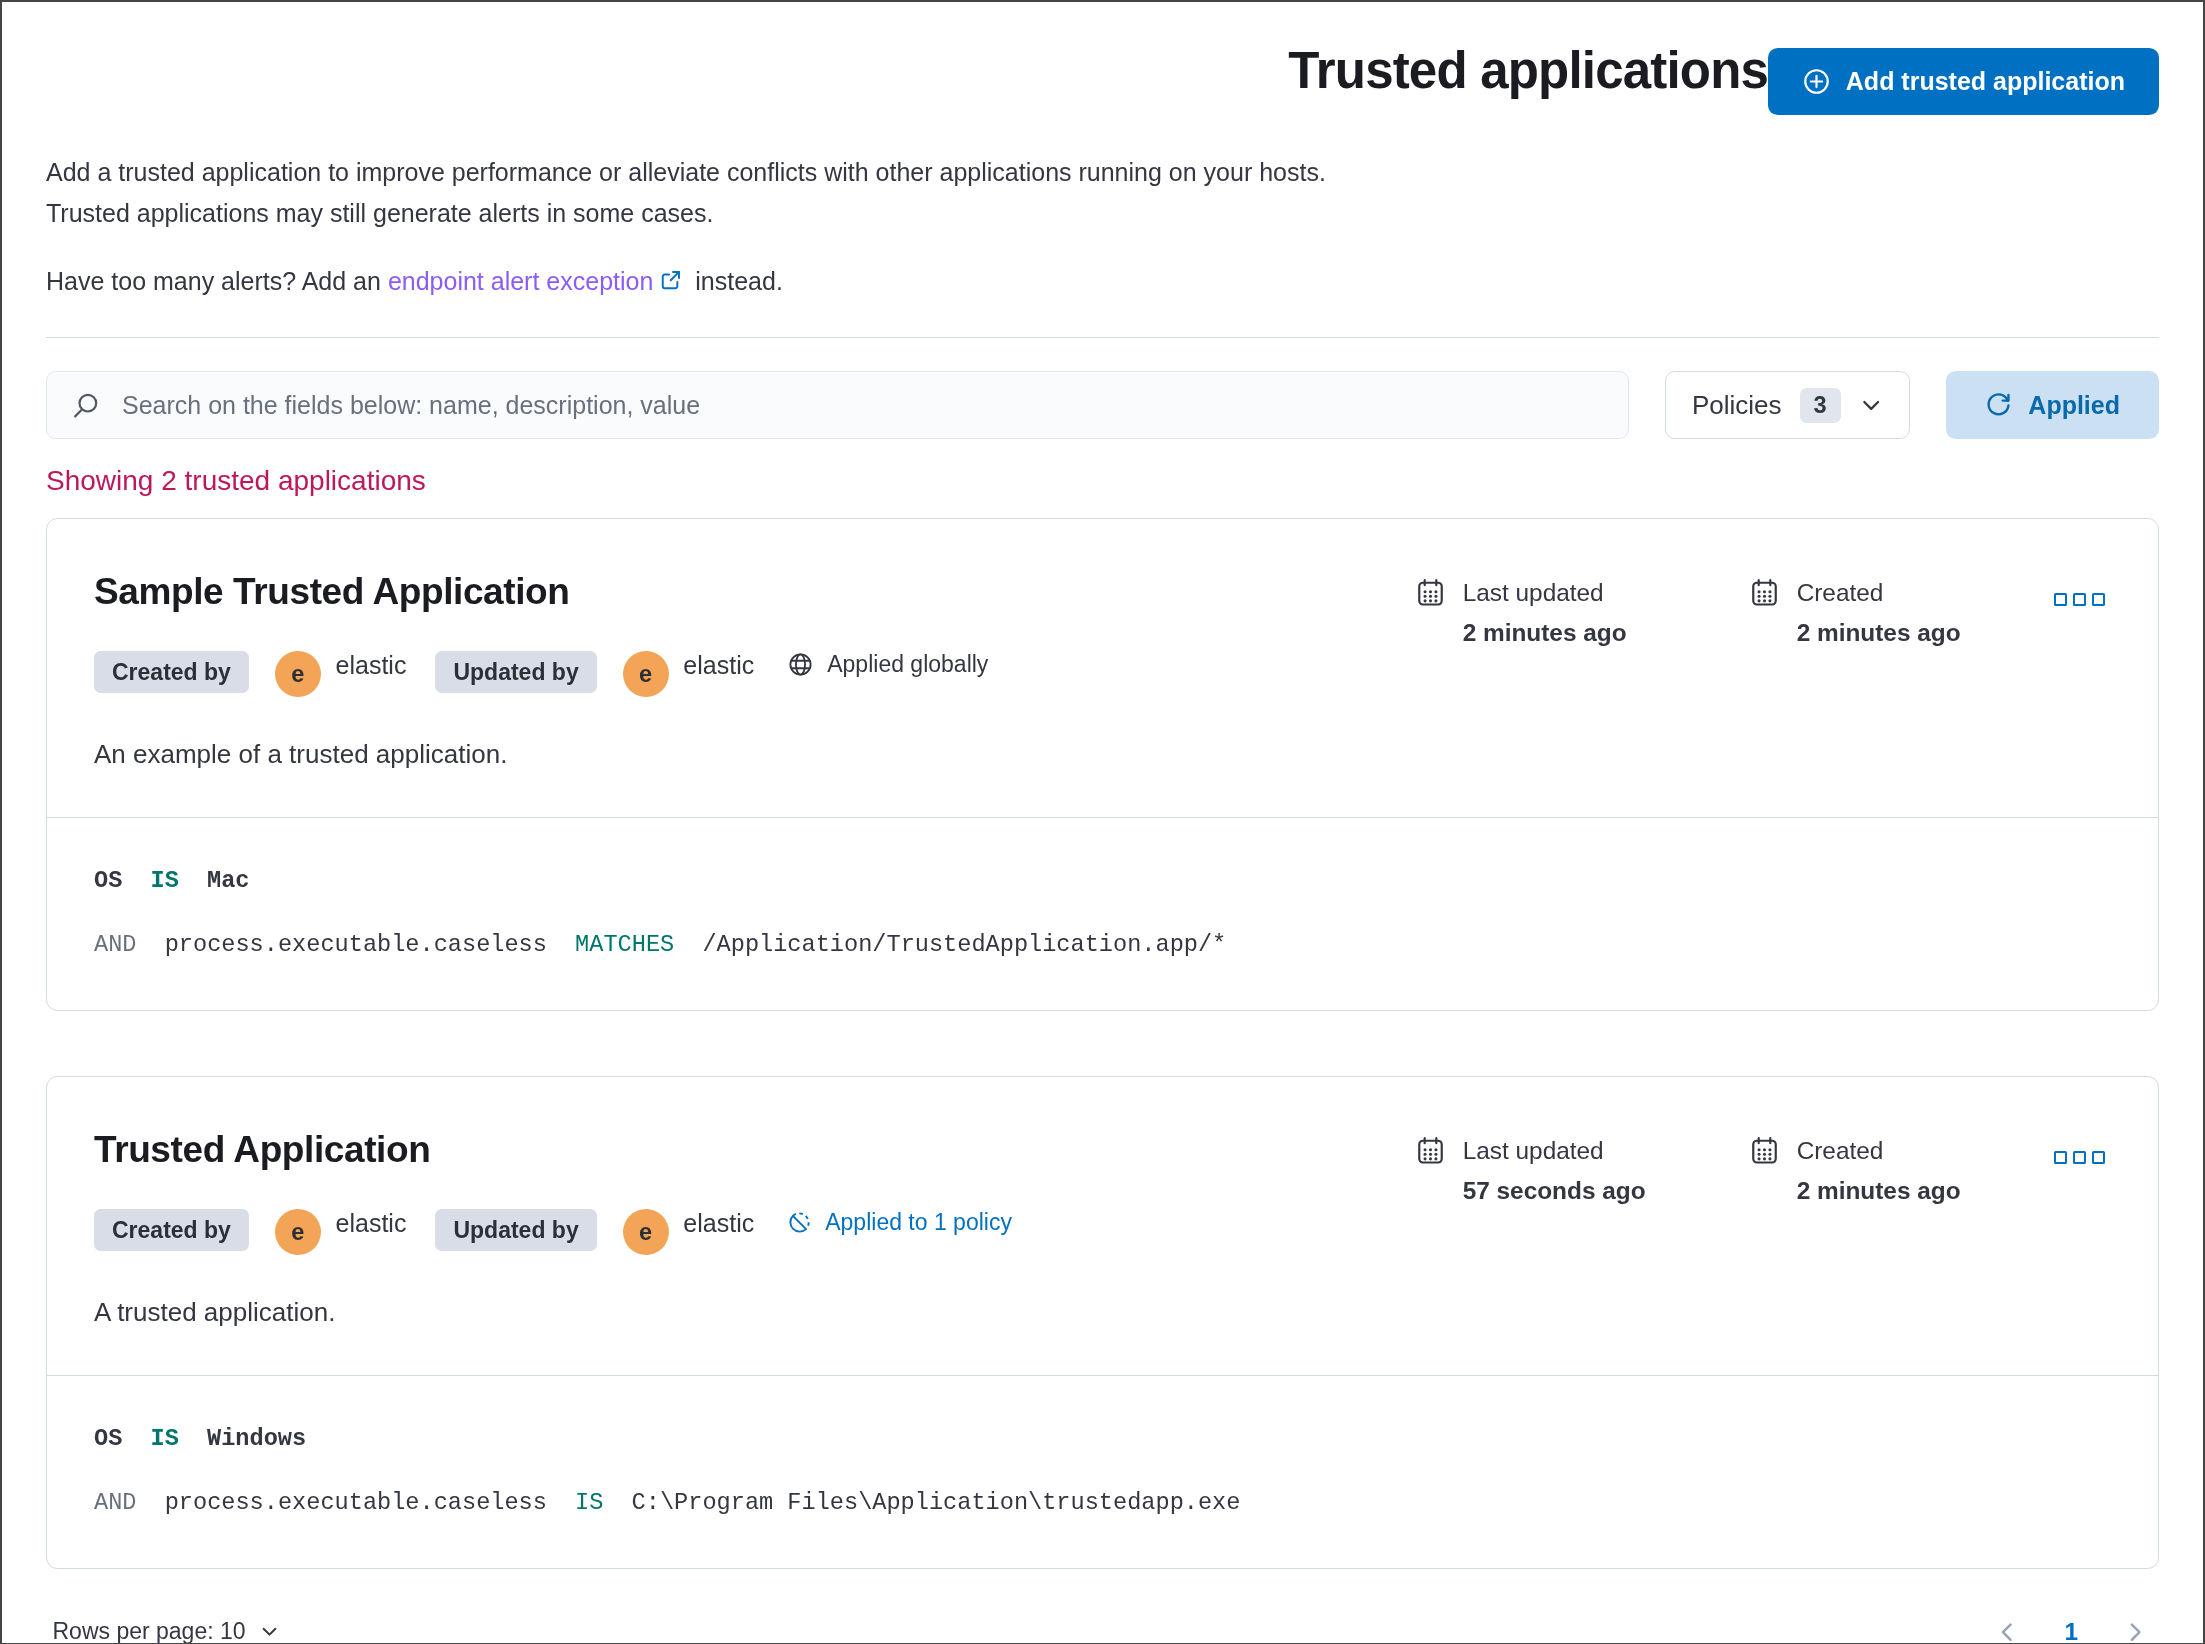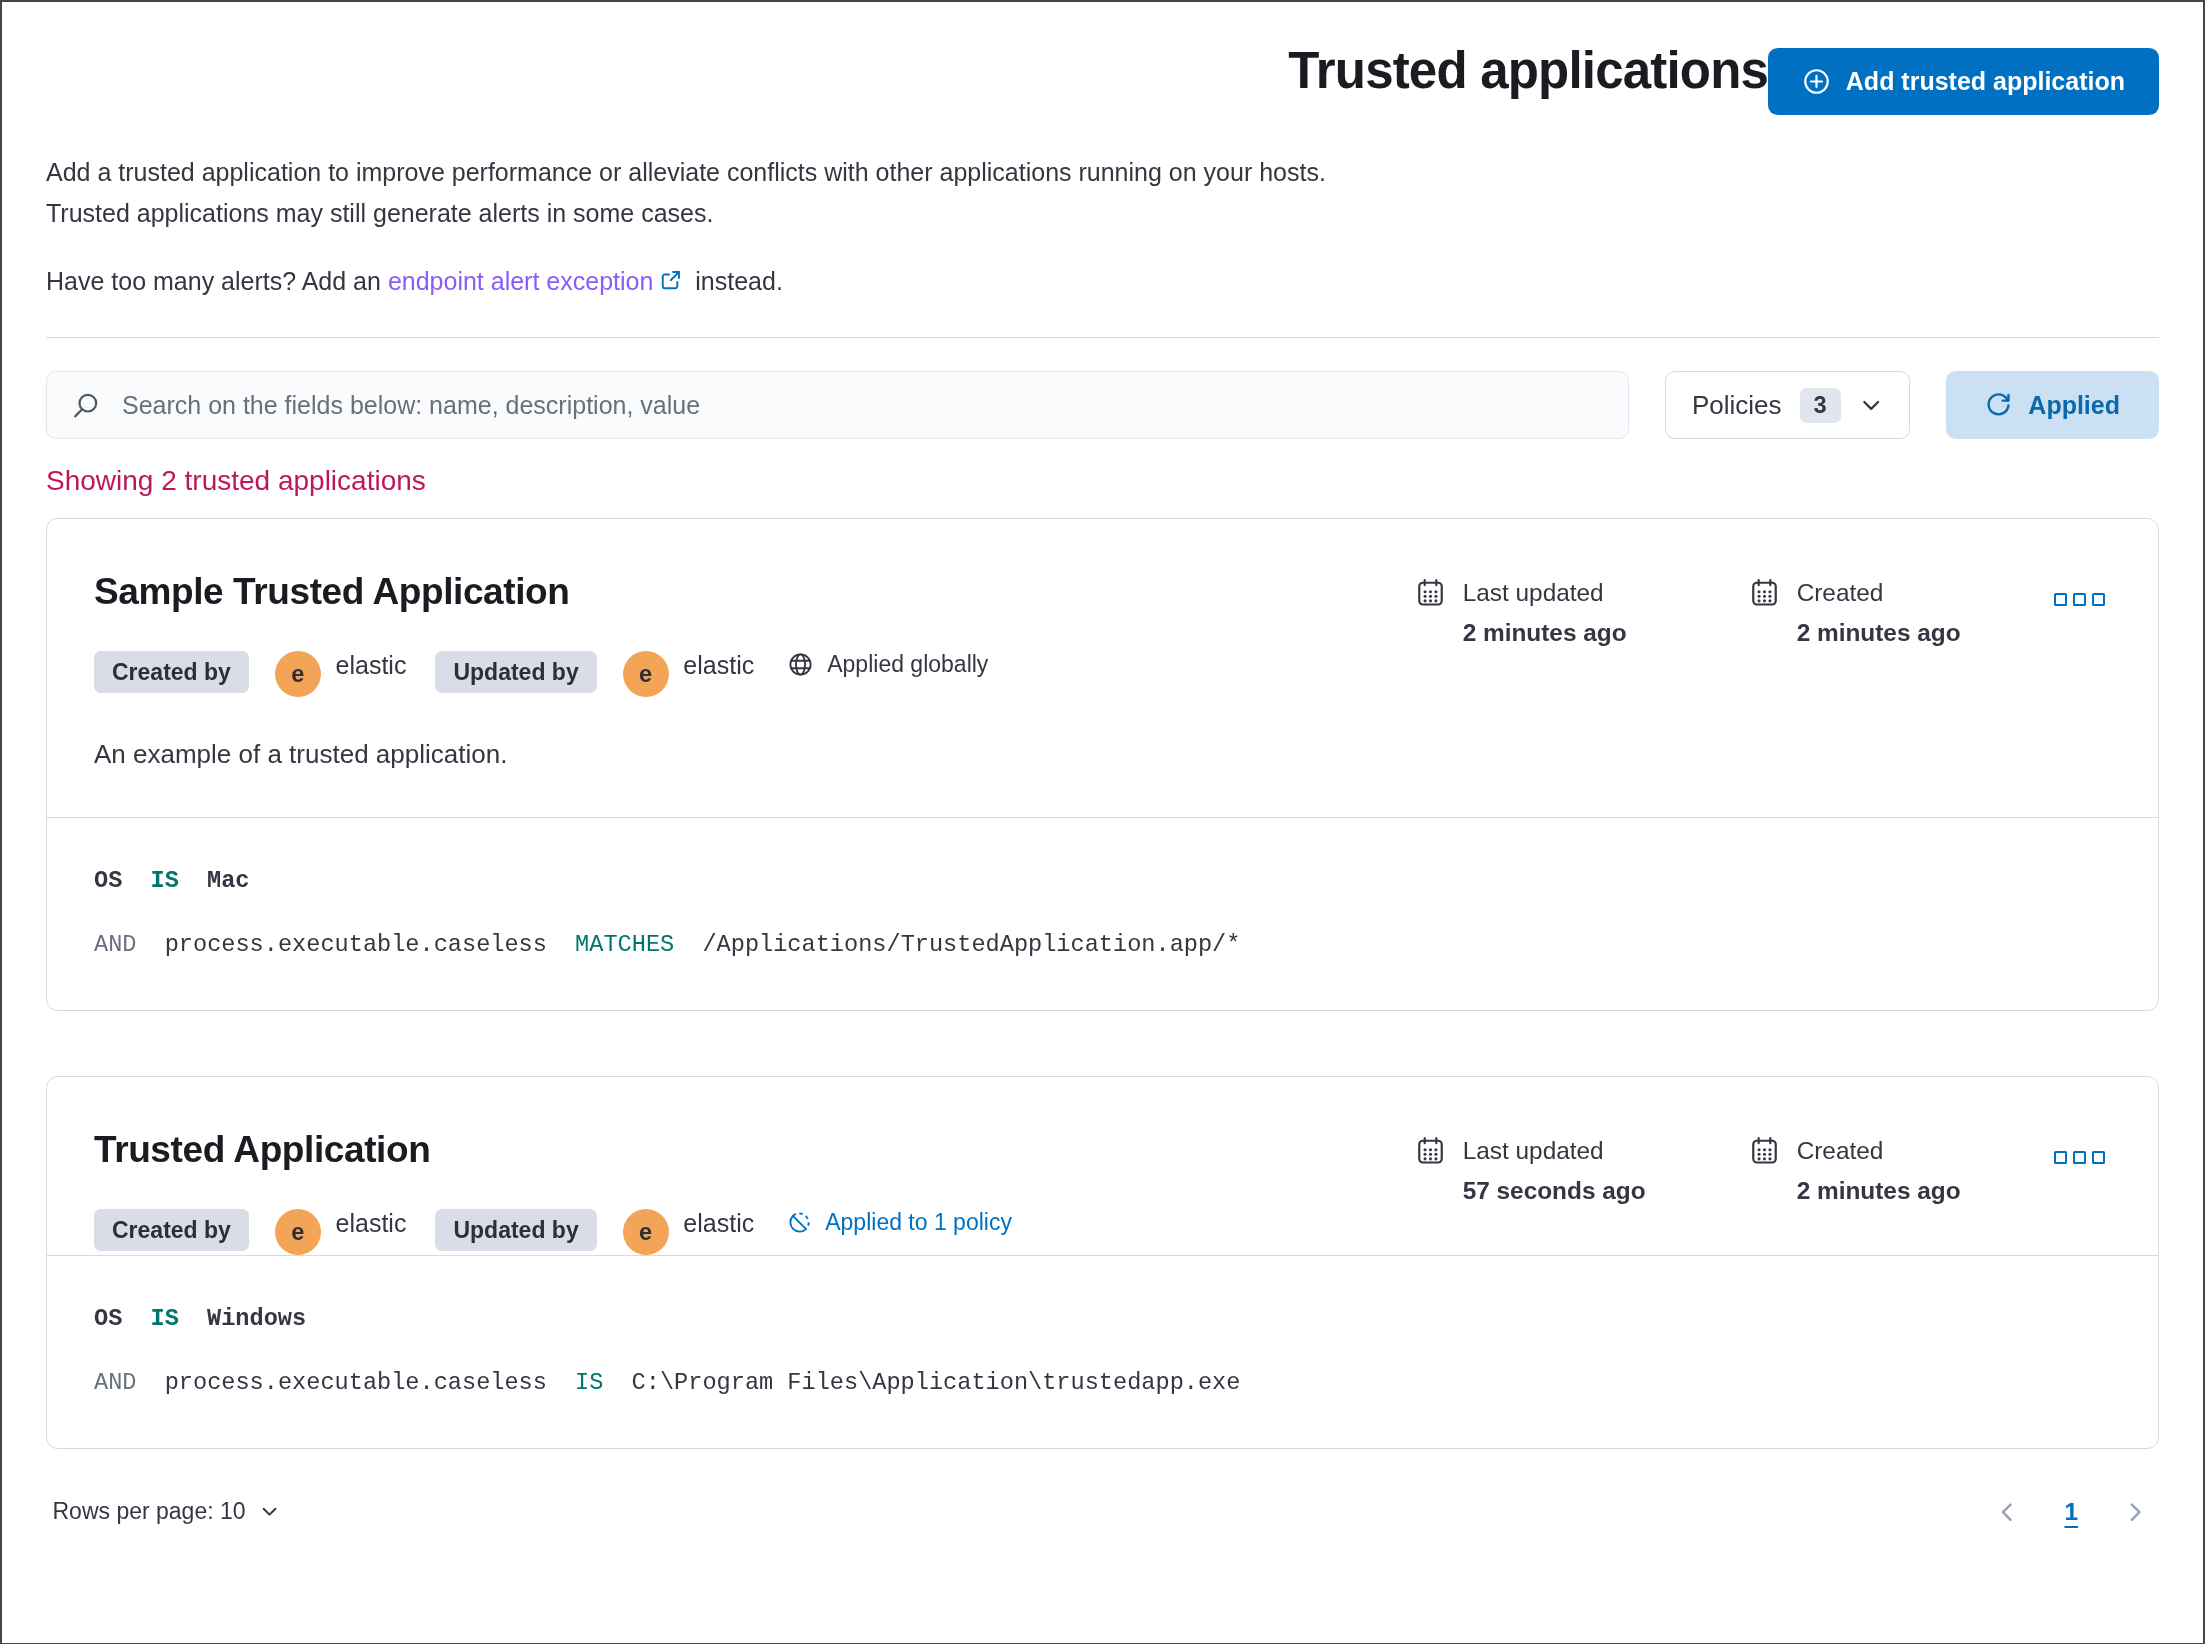--- a/index.html
+++ b/index.html
@@ -221,21 +221,21 @@
     <div class="card-conditions">
       <div class="cond-line">
         <span class="tok tok-bold">OS</span>
         <span class="tok tok-op-b">IS</span>
         <span class="tok tok-bold">Mac</span>
       </div>
       <div class="cond-line">
         <span class="tok tok-and">AND</span>
         <span class="tok tok-after-and">process.executable.caseless</span>
         <span class="tok tok-op">MATCHES</span>
-        <span class="tok">/Applications/TrustedApplication.app/*</span>
+        <span class="tok">/Application/TrustedApplication.app/*</span>
       </div>
     </div>
   </div>
 
   <div class="card second">
     <div class="card-top">
       <div class="card-main">
         <h2 class="card-title">Trusted Application</h2>
         <div class="badge-row">
           <span class="badge">Created by</span>
@@ -302,20 +302,21 @@
             <div class="meta-value">2 minutes ago</div>
           </span>
         </div>
         <button class="menu-btn">
           <span class="menu-sq"></span>
           <span class="menu-sq"></span>
           <span class="menu-sq"></span>
         </button>
       </div>
     </div>
+    <div class="card-desc">A trusted application.</div>
     <div class="card-conditions">
       <div class="cond-line">
         <span class="tok tok-bold">OS</span>
         <span class="tok tok-op-b">IS</span>
         <span class="tok tok-bold">Windows</span>
       </div>
       <div class="cond-line">
         <span class="tok tok-and">AND</span>
         <span class="tok tok-after-and">process.executable.caseless</span>
         <span class="tok tok-op">IS</span>

